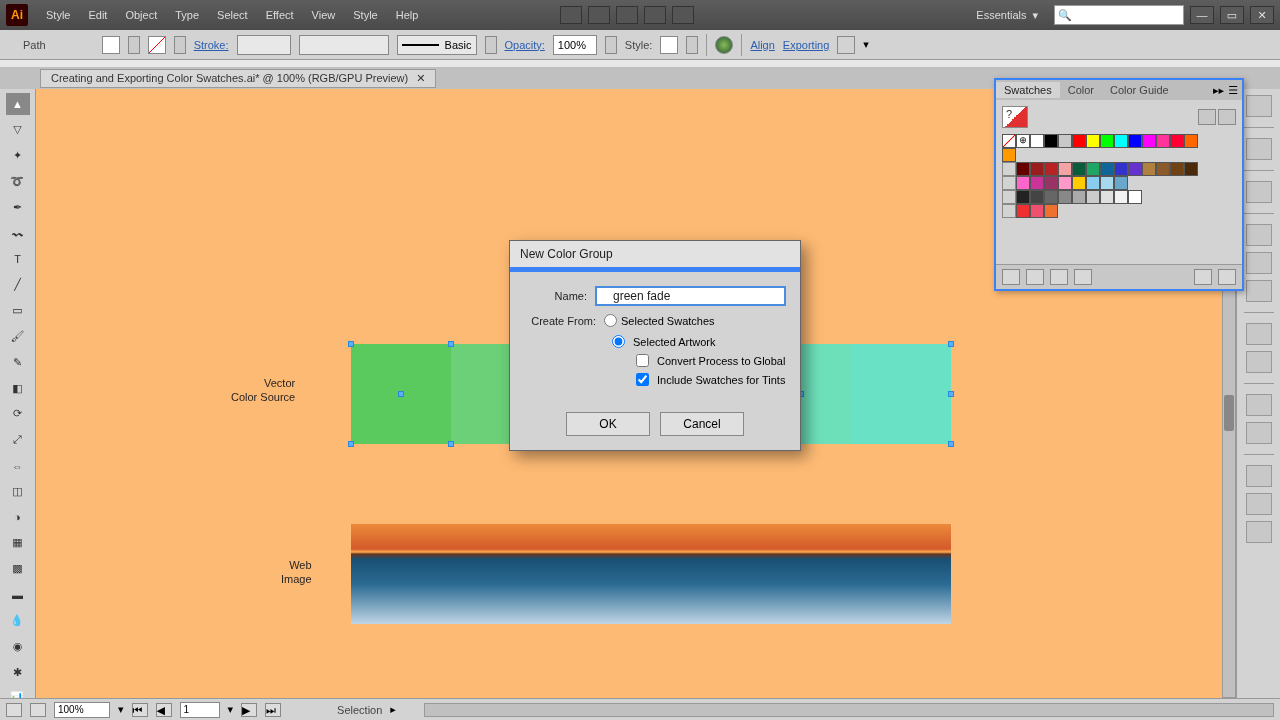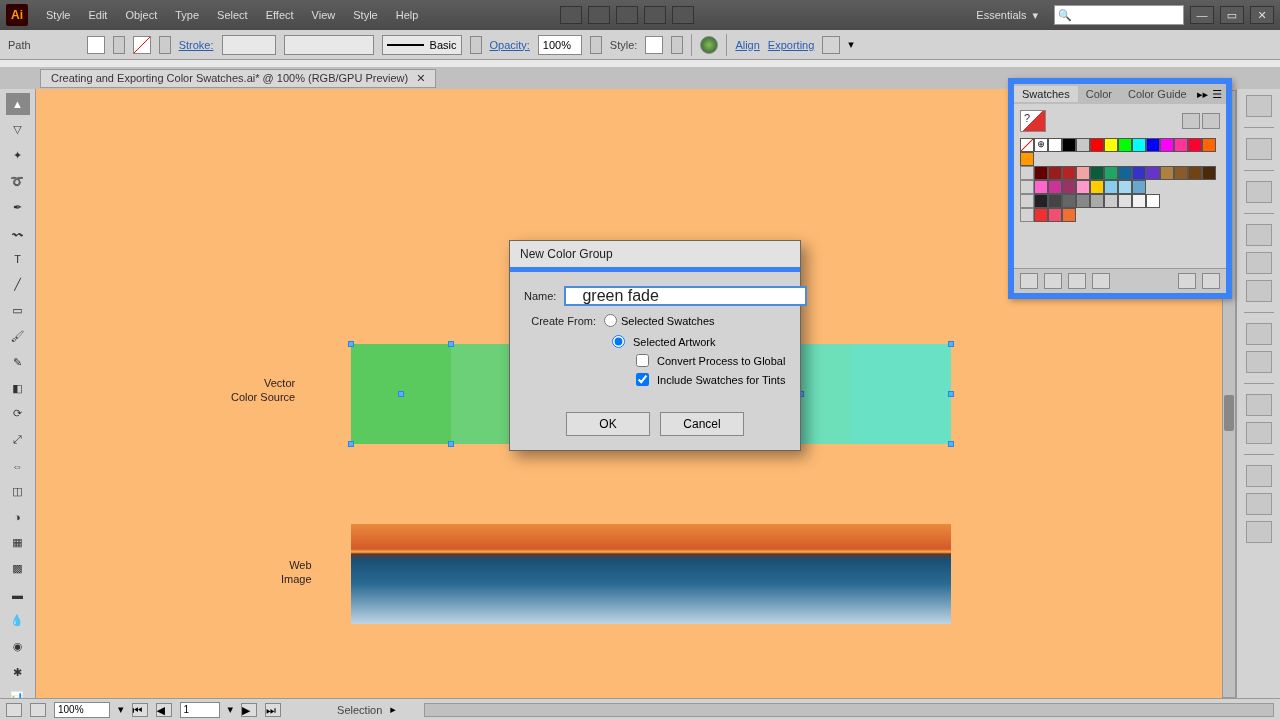--- a/index.html
+++ b/index.html
@@ -10,21 +10,21 @@
 .ai-logo { width: 22px; height: 22px; background: #330000; color: #ff9a00; display: flex; align-items: center; justify-content: center; font-weight: bold; font-size: 12px; border-radius: 2px; margin-right: 10px; }
 .menu-bar { display: flex; gap: 2px; }
 .menu-item { color: #ddd; padding: 4px 8px; cursor: pointer; }
 .title-bar-right { margin-left: auto; display: flex; align-items: center; gap: 6px; }
 .title-icon { width: 22px; height: 18px; background: #555; border: 1px solid #333; }
 .workspace { color: #ddd; padding: 2px 10px; display: flex; align-items: center; gap: 6px; }
 .search-box { width: 130px; height: 20px; background: #fff; border: 1px solid #999; }
 .win-btn { width: 24px; height: 18px; background: #5a5a5a; border: 1px solid #333; color: #ddd; display: flex; align-items: center; justify-content: center; }
 
 
-.control-bar { height: 30px; background: #d3d3d3; border-bottom: 1px solid #999; display: flex; align-items: center; padding: 0 8px; gap: 8px; }
+.control-bar { height: 30px; background: #d3d3d3; border-bottom: 1px solid #999; display: flex; align-items: center; padding: 0 23px; gap: 8px; }
 .ctrl-label { color: #444; }
 .ctrl-box { height: 20px; border: 1px solid #888; background: #e8e8e8; display: inline-flex; align-items: center; padding: 0 4px; }
 .ctrl-arrow { width: 12px; height: 18px; background: #ccc; border: 1px solid #888; }
 .link { color: #2a5db0; text-decoration: underline; }
 .swatch-sm { width: 18px; height: 18px; border: 1px solid #888; }
 .divider-v { width: 1px; height: 22px; background: #999; }
 
 
 .doc-tabs { height: 22px; background: #c0c0c0; display: flex; align-items: center; padding-left: 40px; margin-top: 7px; }
 .doc-tab { background: #d8d8d8; border: 1px solid #999; padding: 2px 10px; display: flex; align-items: center; gap: 8px; color: #333; }
@@ -45,21 +45,21 @@
 .sel-handle { position: absolute; width: 6px; height: 6px; background: #5aaeff; border: 1px solid #2a88dd; }
 .sel-center { position: absolute; width: 6px; height: 6px; background: #5aaeff; border: 1px solid #2a88dd; left: 47px; top: 47px; }
 .web-image { position: absolute; left: 315px; top: 435px; width: 600px; height: 100px; background: linear-gradient(to bottom, #eb8a3a 0%, #d45a2a 25%, #ffb050 28%, #6a3520 30%, #1a4f73 35%, #2a6a93 60%, #c0d5e5 100%); }
 
 
 .right-side { width: 44px; background: #d3d3d3; border-left: 1px solid #999; display: flex; flex-direction: column; align-items: center; gap: 6px; padding-top: 6px; }
 .right-icon { width: 26px; height: 22px; background: #c8c8c8; border: 1px solid #999; cursor: pointer; }
 .right-separator { width: 30px; height: 1px; background: #999; margin: 4px 0; }
 
 
-.swatches-panel { position: absolute; right: 48px; top: 78px; width: 224px; background: #d3d3d3; border: 6px solid #3b82f6; box-shadow: 2px 2px 6px rgba(0,0,0,0.3); }
+.swatches-panel { position: absolute; right: 36px; top: 78px; width: 250px; background: #d3d3d3; border: 2px solid #3b82f6; box-shadow: 2px 2px 6px rgba(0,0,0,0.3); }
 .panel-tabs { display: flex; background: #bdbdbd; height: 20px; align-items: center; }
 .panel-tab { padding: 2px 8px; color: #444; cursor: pointer; }
 .panel-tab.active { background: #d3d3d3; color: #222; }
 .panel-tabs-right { margin-left: auto; display: flex; gap: 4px; padding-right: 4px; }
 .panel-body { padding: 6px; background: #d3d3d3; }
 .swatch-picker { display: flex; gap: 4px; margin-bottom: 6px; align-items: center; }
 .swatch-current { width: 26px; height: 22px; border: 1px solid #888; background: linear-gradient(135deg, #fff 50%, #e03030 50%); position: relative; }
 .swatch-current::after { content: "?"; position: absolute; top: 1px; left: 3px; color: #333; }
 .view-icons { margin-left: auto; display: flex; gap: 2px; }
 .view-ic { width: 18px; height: 16px; border: 1px solid #888; background: #c8c8c8; }
@@ -67,21 +67,21 @@
 .sw { width: 14px; height: 14px; border: 1px solid #555; }
 .panel-bottom { display: flex; gap: 6px; padding: 4px 6px; border-top: 1px solid #999; background: #c8c8c8; }
 .pbtn { width: 18px; height: 16px; border: 1px solid #888; background: #d8d8d8; cursor: pointer; }
 
 
 .dialog { position: absolute; left: 509px; top: 240px; width: 292px; background: #d3d3d3; border: 1px solid #666; box-shadow: 6px 6px 14px rgba(0,0,0,0.4); }
 .dialog-title { background: #e2e2e2; padding: 6px 10px; border-bottom: 5px solid #3b82f6; color: #222; font-size: 12px; }
 .dialog-body { padding: 14px 14px 10px; }
 .form-row { display: flex; align-items: center; margin-bottom: 8px; }
 .form-label { width: 80px; text-align: right; padding-right: 8px; color: #222; }
-.text-input { flex: 1; height: 20px; border: 2px solid #4a8de0; background: #fff; padding: 0 16px; color: #222; font-size: 16px; }
+.text-input { flex: 1; height: 20px; border: 2px solid #4a8de0; background: #fff; padding: 0 16px; color: #222; font-size: 12px; }
 .radio-row, .check-row { display: flex; align-items: center; gap: 6px; margin-bottom: 6px; padding-left: 88px; }
 .radio-row input, .check-row input { margin-right: 2px; }
 .dialog-btns { display: flex; justify-content: center; gap: 10px; padding: 10px 0 14px; }
 .dlg-btn { width: 84px; height: 24px; background: #e0e0e0; border: 1px solid #888; cursor: pointer; font-size: 12px; }
 
 
 .status-bar { position: absolute; bottom: 0; left: 0; right: 0; height: 22px; background: #d3d3d3; border-top: 1px solid #999; display: flex; align-items: center; padding: 0 6px; gap: 8px; }
 .status-combo { width: 56px; height: 16px; border: 1px solid #888; background: #fff; font-size: 10px; display: flex; align-items: center; padding: 0 3px; }
 .nav-btn { width: 16px; height: 14px; border: 1px solid #888; background: #ddd; }
 .status-text { color: #444; }

